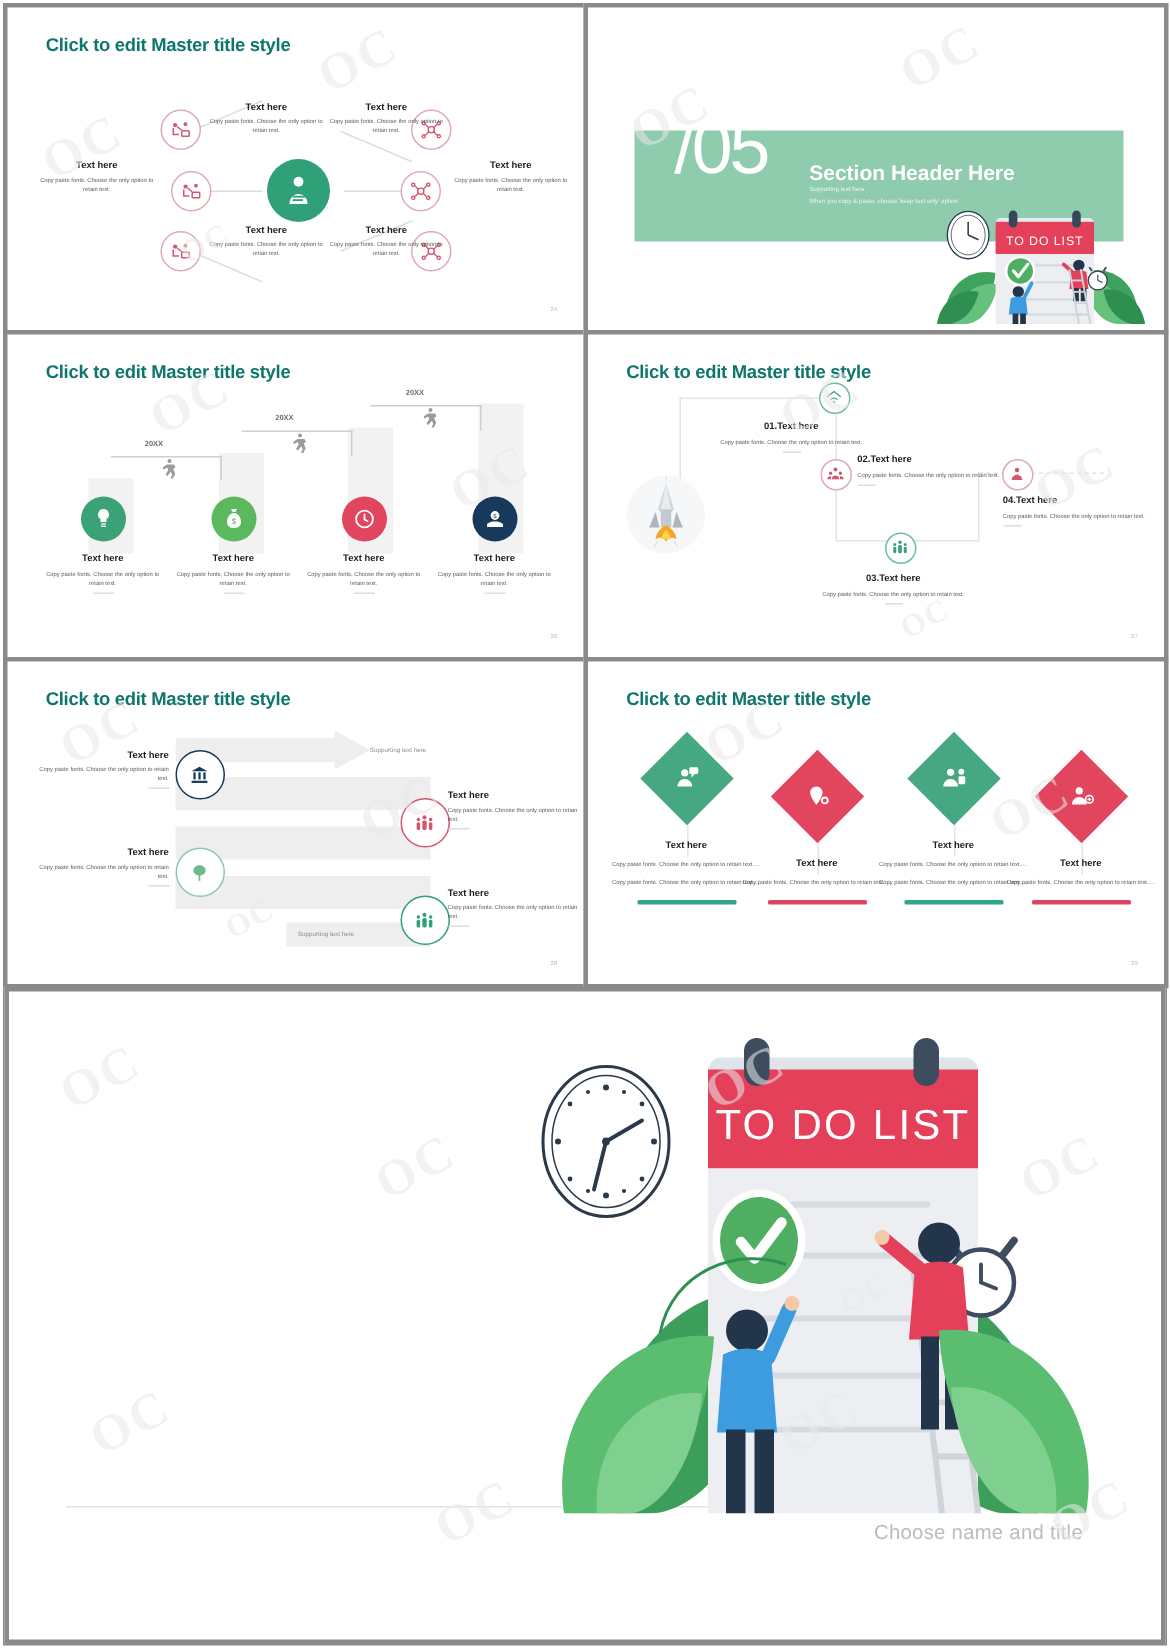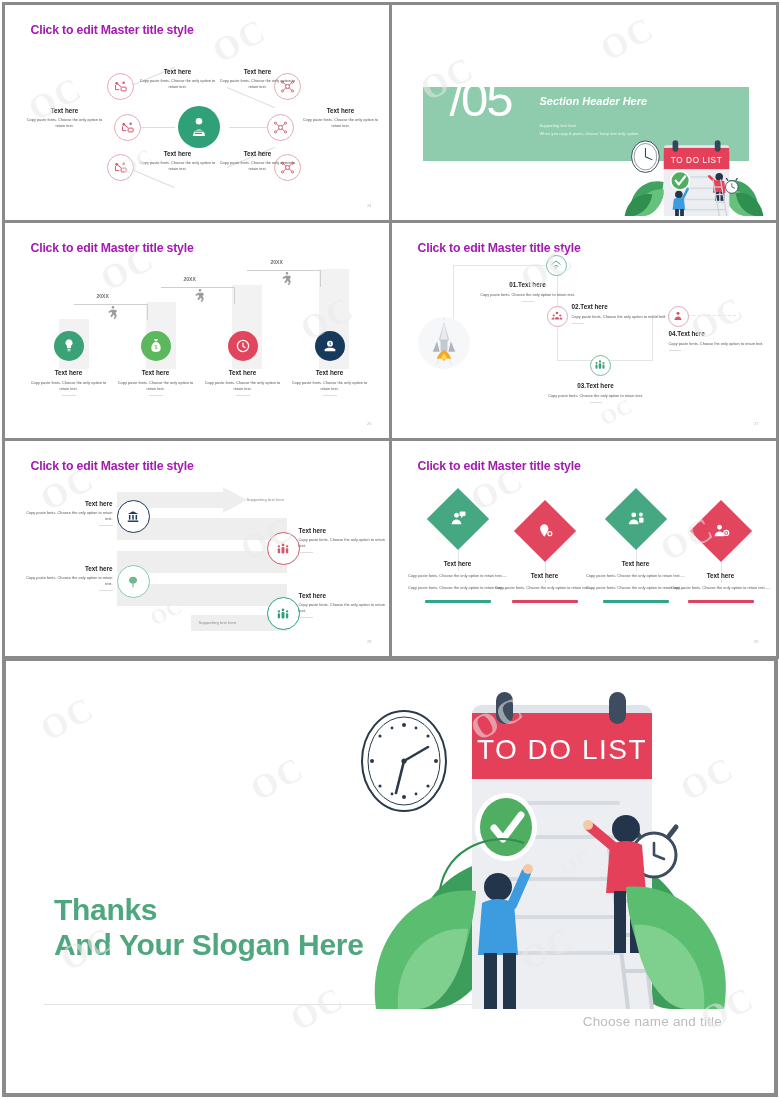--- a/index.html
+++ b/index.html
@@ -32,21 +32,21 @@
   .grid{
     position:absolute; left:3px; top:3px; right:3px; height:655px;
     display:grid; grid-template-columns:1fr 1fr; grid-template-rows:1fr 1fr 1fr;
     gap:0;
   }
   .cell{ position:relative; border:3px solid #8a8a8a; background:#fff; margin:-1.5px; }
   .slide{ position:absolute; inset:4px; background:#fff; overflow:hidden; }
 
   .stitle{
     position:absolute; left:22px; top:14px;
-    font-size:12.3px; font-weight:700; color:#a21caf; letter-spacing:-.2px;
+    font-size:12.3px; font-weight:700; color:#0f766e; letter-spacing:-.2px;
   }
   .pnum{
     position:absolute; right:13px; bottom:8px; font-size:4px; color:#b9b9b9;
   }
 
   
   .circ{
     position:absolute; border-radius:50%;
     display:flex; align-items:center; justify-content:center;
   }
@@ -217,21 +217,21 @@
     </div>
 
     <div class="pnum">24</div>
    </div>
   </div>
 
   <div class="cell">
    <div class="slide s2">
     <div style="position:absolute;left:27px;top:78px;right:23px;height:74px;background:#8FCCAE;"></div>
     <div style="position:absolute;left:54px;top:66px;font-size:49px;font-weight:300;color:#ffffff;font-family:'Liberation Sans',sans-serif;letter-spacing:-2px;line-height:1;">/05</div>
-    <div style="position:absolute;left:144px;top:86px;font-size:11px;font-weight:700;color:#ffffff;font-style:italic;">Section Header Here</div>
+    <div style="position:absolute;left:144px;top:98px;font-size:14px;font-weight:700;color:#ffffff;">Section Header Here</div>
     <div style="position:absolute;left:144px;top:114px;font-size:4.1px;color:#eaf6ef;">Supporting text here</div>
     <div style="position:absolute;left:144px;top:122px;font-size:4.1px;color:#eaf6ef;">When you copy &amp; paste, choose 'keep text only' option</div>
 
     <div style="position:absolute;right:8px;bottom:0px;width:140px;height:82px;">
       <svg viewBox="0 0 220 130" width="140" height="82">
 
         <ellipse cx="33" cy="36" rx="22" ry="25" fill="#fff" stroke="#2b3a4a" stroke-width="1.4"></ellipse>
         <ellipse cx="33" cy="36" rx="18" ry="21" fill="#fff" stroke="#2b3a4a" stroke-width="0.8"></ellipse>
         <path d="M33 36 L33 22 M33 36 L44 41" stroke="#2b3a4a" stroke-width="1.6" fill="none"></path>
 
@@ -605,24 +605,20 @@
       <div class="bd" style="margin-top:6px;padding:0 6px;">Copy paste fonts. Choose the only option to retain text.....</div>
       <div class="ul" style="position:relative;margin:9px auto 0;width:66px;background:#DE4361;"></div>
     </div>
 
     <div class="pnum">29</div>
    </div>
   </div>
  </div>
 
  <div class="big">
-   <div class="thanks">
-     <div>Thanks</div>
-     <div>And Your Slogan Here</div>
-   </div>
    <div class="rule"></div>
    <div class="speaker">Choose name and title</div>
 
    <div style="position:absolute;left:330px;top:28px;width:420px;height:320px;">
      <svg viewBox="0 0 420 320" width="420" height="320">
 
        <ellipse cx="68" cy="72" rx="42" ry="50" fill="#fff" stroke="#2b3a4a" stroke-width="2"></ellipse>
        <ellipse cx="68" cy="72" rx="36" ry="44" fill="#fff" stroke="#2b3a4a" stroke-width="1"></ellipse>
        <g fill="#2b3a4a">
          <circle cx="68" cy="36" r="2"></circle>

